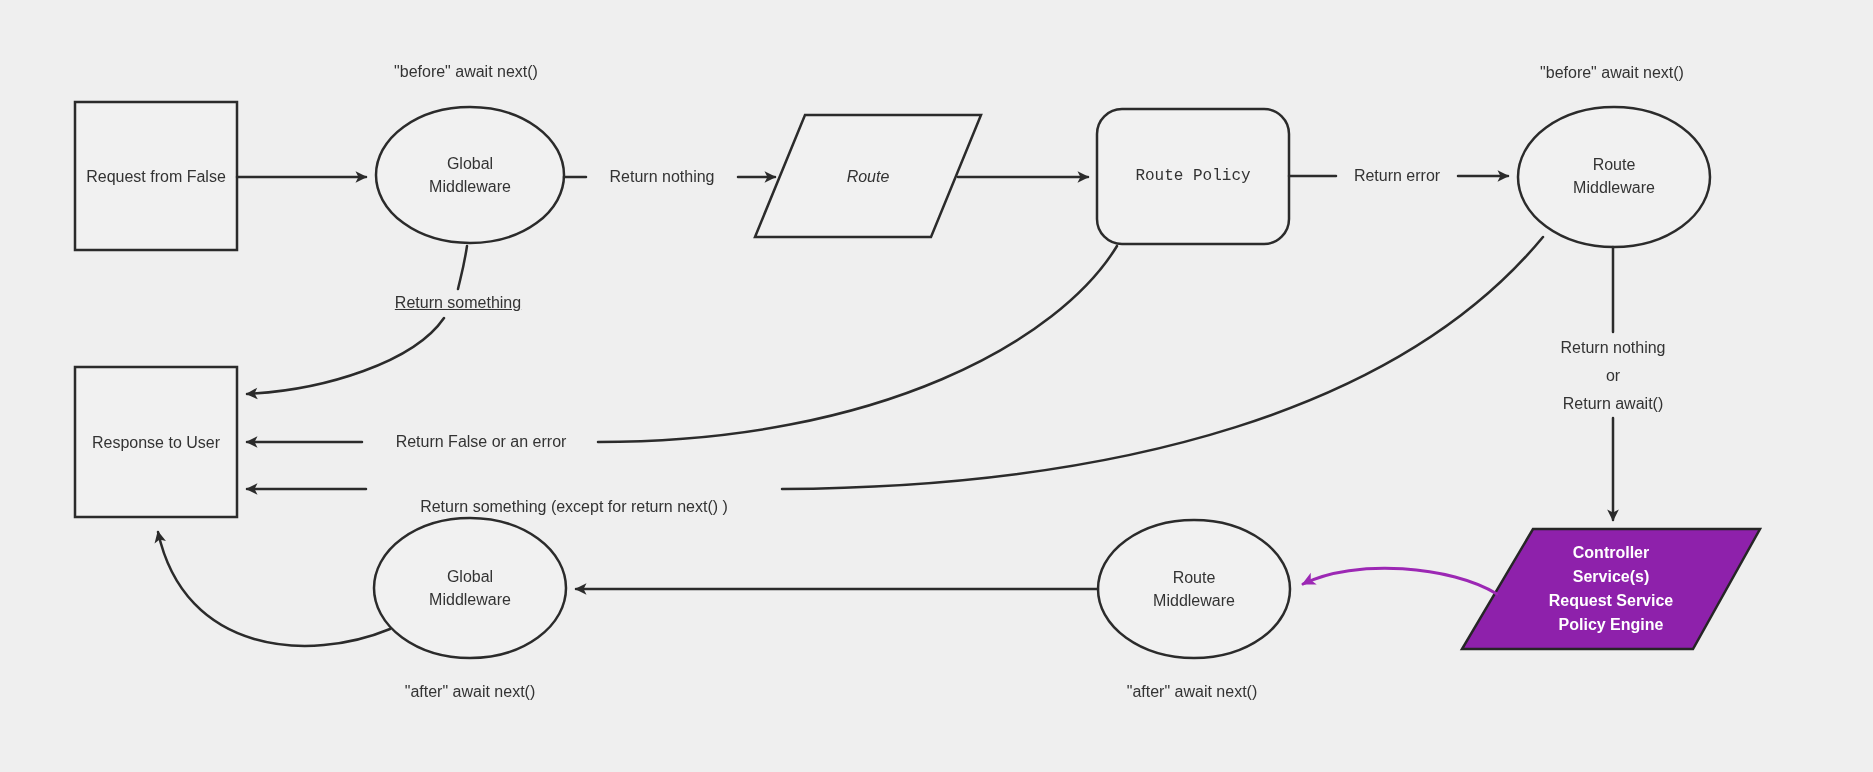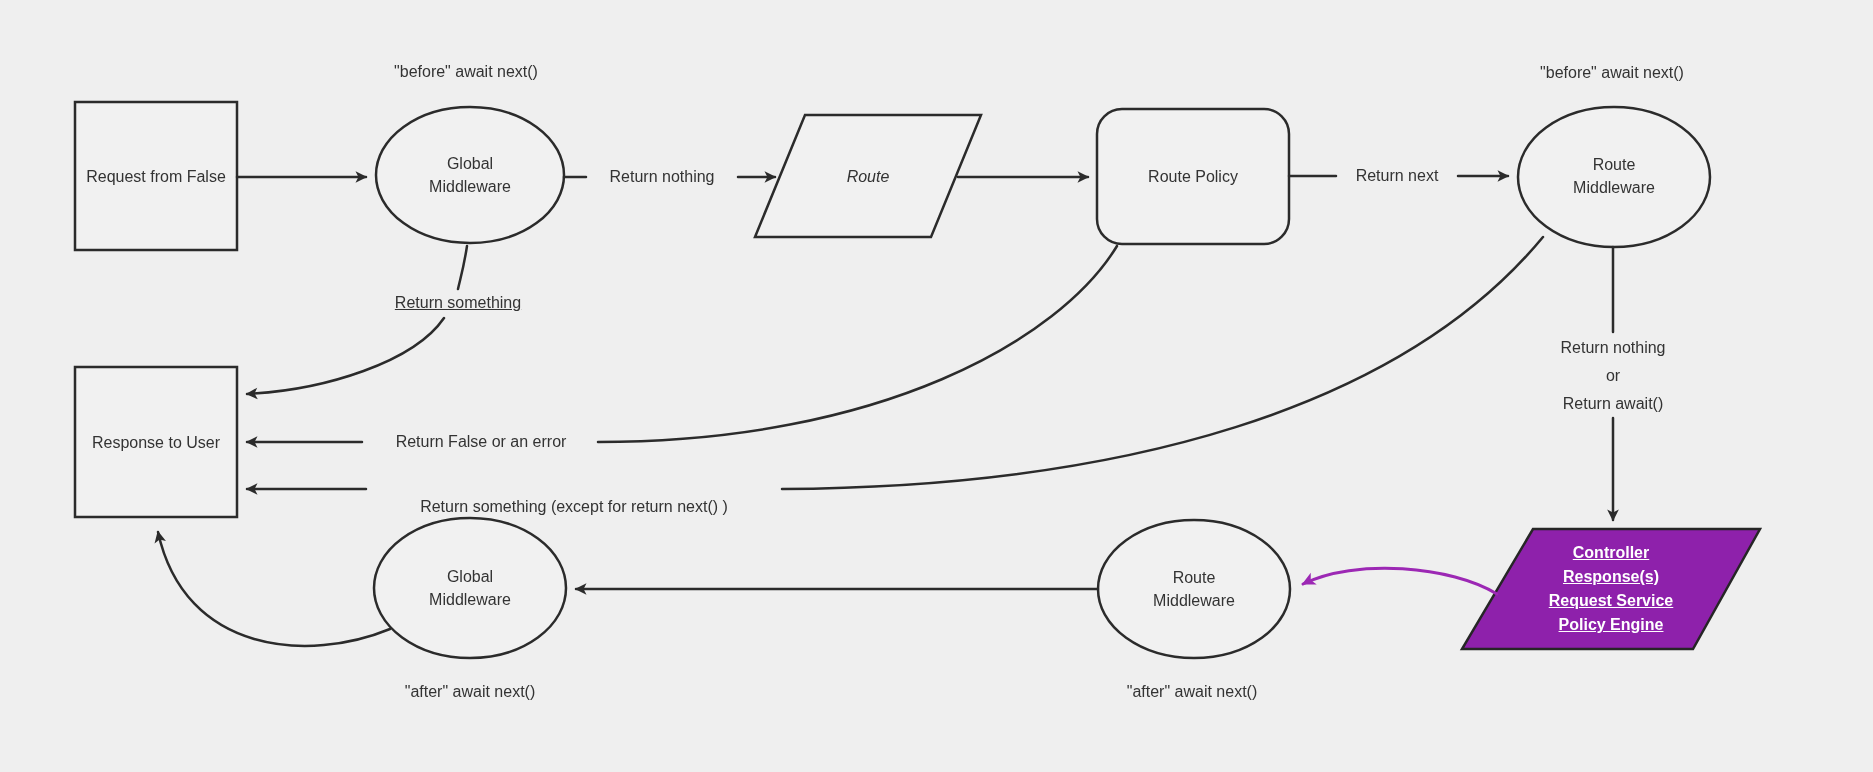--- a/index.html
+++ b/index.html
@@ -35,21 +35,21 @@
     position:absolute;transform:translate(-50%,-50%);
     text-align:center;font-size:16px;line-height:23px;color:var(--text);
   }
   .stack{position:absolute;transform:translate(-50%,-50%);text-align:center;
     font-size:16px;line-height:28px;color:var(--text);}
   .purple-lbl{
     position:absolute;transform:translate(-50%,-50%);
     text-align:center;font-size:16px;line-height:24px;
     color:var(--white);font-weight:bold;
   }
-  .purple-lbl div{white-space:nowrap;text-decoration:underline;}
+  .purple-lbl div{white-space:nowrap;}
 </style>
 </head>
 <body>
 
 <div id="canvas">
 
   <svg class="layer" viewBox="0 0 1873 772">
     <defs>
       <marker id="ah" viewBox="0 0 12 12" refX="10" refY="6" markerWidth="16" markerHeight="14" orient="auto" markerUnits="userSpaceOnUse">
         <path d="M1,1 L11,6 L1,11 L3.5,6 Z"></path>
@@ -84,39 +84,39 @@
     <path class="edge" d="M444,318 C414,362 325,390 247,394" marker-end="url(#ah)"></path>
     <path class="edge" d="M1117,246 C1060,340 880,442 598,442"></path>
     <path class="edge" d="M362,442 L247,442" marker-end="url(#ah)"></path>
     <path class="edge" d="M782,489 C1120,487 1400,410 1543,237"></path>
     <path class="edge" d="M366,489 L247,489" marker-end="url(#ah)"></path>
   </svg>
 
   <div class="node-lbl" style="left:156px;top:176px;width:140px;">Request from False</div>
   <div class="node-lbl" style="left:470px;top:175px;width:120px;">Global Middleware</div>
   <div class="node-lbl" style="left:868px;top:176px;width:130px;font-style:italic;">Route</div>
-  <div class="node-lbl" style="left:1193px;top:176px;width:160px;">Route Policy</div>
+  <div class="node-lbl" style="left:1193px;top:176px;width:160px;font-family:Liberation Mono, monospace;">Route Policy</div>
   <div class="node-lbl" style="left:1614px;top:176px;width:120px;">Route Middleware</div>
   <div class="node-lbl" style="left:156px;top:442px;width:140px;">Response to User</div>
   <div class="node-lbl" style="left:470px;top:588px;width:120px;">Global Middleware</div>
   <div class="node-lbl" style="left:1194px;top:589px;width:120px;">Route Middleware</div>
 
   <div class="purple-lbl" style="left:1611px;top:589px;">
     <div>Controller</div>
-    <div>Response(s)</div>
+    <div>Service(s)</div>
     <div>Request Service</div>
     <div>Policy Engine</div>
   </div>
 
   <div class="lbl" style="left:466px;top:72px;">"before" await next()</div>
   <div class="lbl" style="left:1612px;top:73px;">"before" await next()</div>
   <div class="lbl" style="left:470px;top:692px;">"after" await next()</div>
   <div class="lbl" style="left:1192px;top:692px;">"after" await next()</div>
   <div class="lbl" style="left:662px;top:177px;">Return nothing</div>
-  <div class="lbl" style="left:1397px;top:176px;">Return next</div>
+  <div class="lbl" style="left:1397px;top:176px;">Return error</div>
   <div class="lbl" style="left:458px;top:303px;text-decoration:underline;">Return something</div>
   <div class="lbl" style="left:481px;top:442px;">Return False or an error</div>
   <div class="lbl" style="left:574px;top:507px;">Return something (except for return next() )</div>
 
   <div class="stack" style="left:1613px;top:376px;">
     <div>Return nothing</div>
     <div>or</div>
     <div>Return await()</div>
   </div>
 

